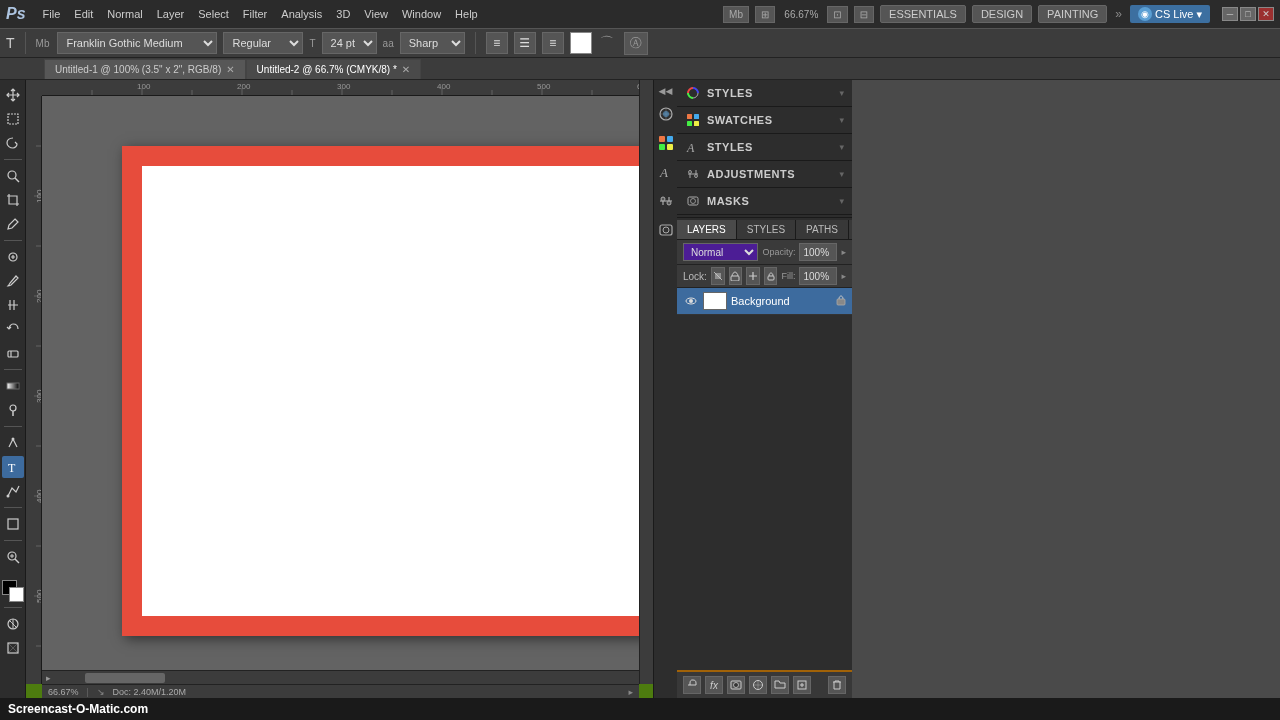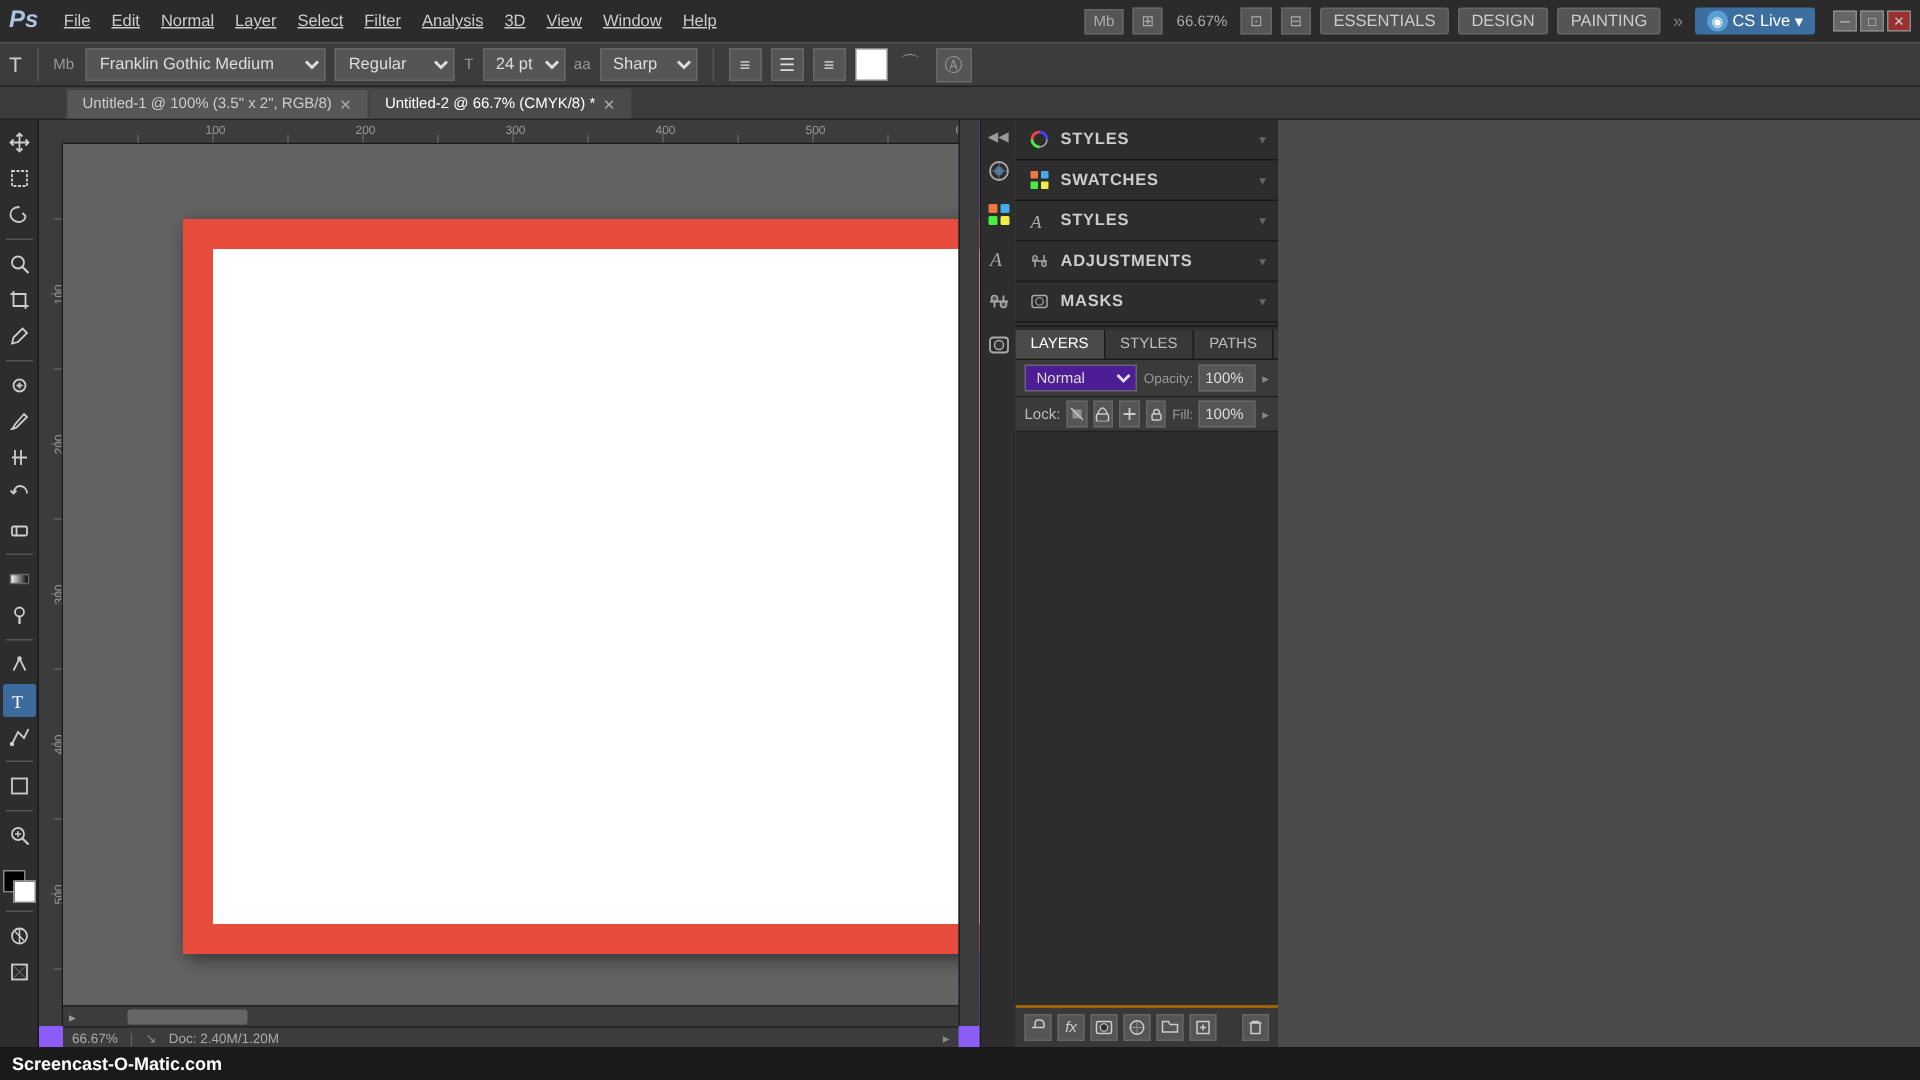--- a/index.html
+++ b/index.html
@@ -30,21 +30,20 @@
       font-size: 16px;
       margin-right: 8px;
       font-style: italic;
     }
     .menu-item {
       color: #cccccc;
       padding: 2px 7px;
       cursor: pointer;
       font-size: 11px;
       border-radius: 2px;
-      text-decoration: underline;
     }
 
     
     .menu-right {
       margin-left: auto;
       display: flex;
       align-items: center;
       gap: 6px;
     }
     .workspace-btn {
@@ -252,21 +251,21 @@
       position: absolute;
       bottom: 0; right: 0;
       width: 15px; height: 15px;
       background: #fff;
       border: 1px solid #888;
     }
 
     
     #canvas-area {
       flex: 1;
-      background: #8b5cf6;
+      background: #4d7c0f;
       position: relative;
       overflow: hidden;
     }
     .ruler-corner {
       position: absolute;
       top: 0; left: 0;
       width: 16px; height: 16px;
       background: #3c3c3c;
       z-index: 10;
     }
@@ -1001,20 +1000,36 @@
             <svg width="10" height="10" viewBox="0 0 10 10" fill="none">
                 <path d="M3 5 C3 3 4 2 5 2 C6 2 7 3 7 5" stroke="#ccc" stroke-width="1"></path>
                 <rect x="2" y="5" width="6" height="4" rx="1" stroke="#ccc" stroke-width="1"></rect>
               </svg>
           </div>
           <span style="color:#999; font-size:9px; margin-left:auto;">Fill:</span>
           <input class="fill-input" value="100%" style="background: rgb(85, 85, 85); color: rgb(221, 221, 221); border: 1px solid rgb(102, 102, 102); font-size: 10px; padding: 1px 3px; width: 38px; height: 18px;">
           <span style="color:#888; font-size:9px; cursor:pointer;">▸</span>
         </div>
 
+        <div class="layer-item">
+          <div class="layer-vis-btn">
+            <svg width="12" height="12" viewBox="0 0 12 12" fill="none">
+                <ellipse cx="6" cy="6" rx="5" ry="3" stroke="#ddd" stroke-width="1"></ellipse>
+                <circle cx="6" cy="6" r="2" fill="#ddd"></circle>
+              </svg>
+          </div>
+          <div class="layer-thumb" style="background:#fff;"></div>
+          <span class="layer-name">Background</span>
+          <span class="layer-lock-icon">
+            <svg width="10" height="12" viewBox="0 0 10 12" fill="none">
+                <path d="M3 5 C3 3 4 2 5 2 C6 2 7 3 7 5" stroke="#ccc" stroke-width="1"></path>
+                <rect x="1" y="5" width="8" height="6" rx="1" fill="#888" stroke="#aaa" stroke-width="0.8"></rect>
+              </svg>
+          </span>
+        </div>
 
         <div style="flex:1; background:#2d2d2d; min-height:40px;"></div>
 
         <div class="layers-footer">
           <div class="layer-footer-btn">
             <svg width="12" height="12" viewBox="0 0 12 12" fill="none">
                 <path d="M4 6 L4 4 C4 2 5 1 6 1 L7 1 C9 1 10 2 10 4 L10 6" stroke="#ccc" stroke-width="1"></path>
                 <path d="M2 6 L10 6" stroke="#ccc" stroke-width="1"></path>
               </svg>
           </div>

